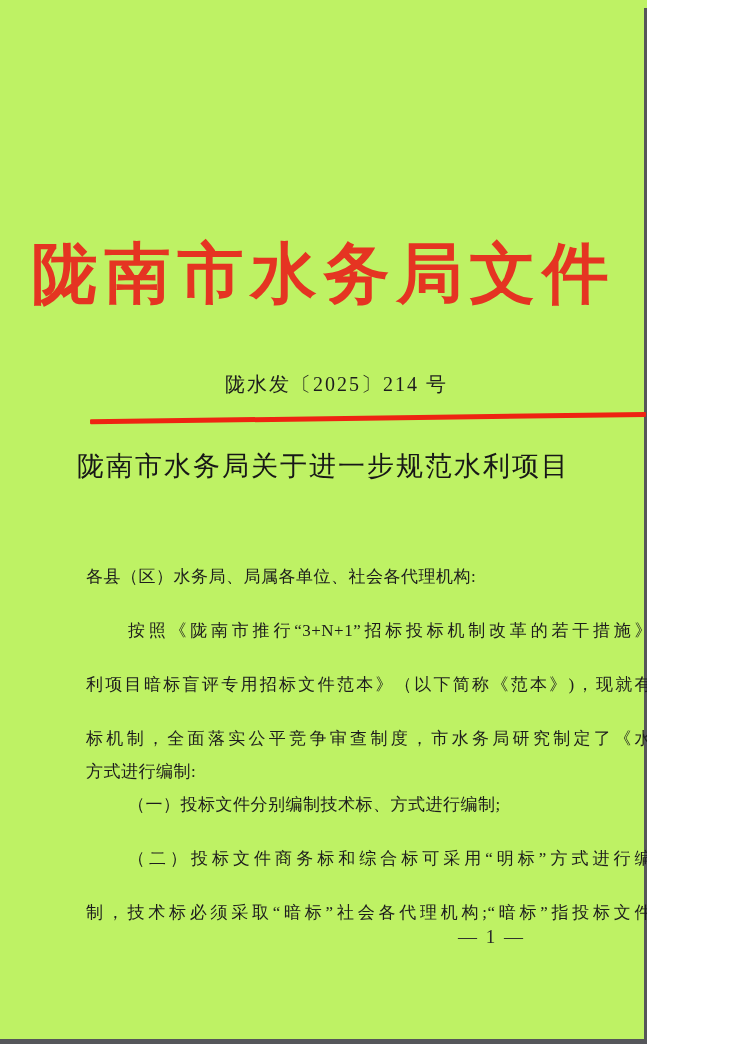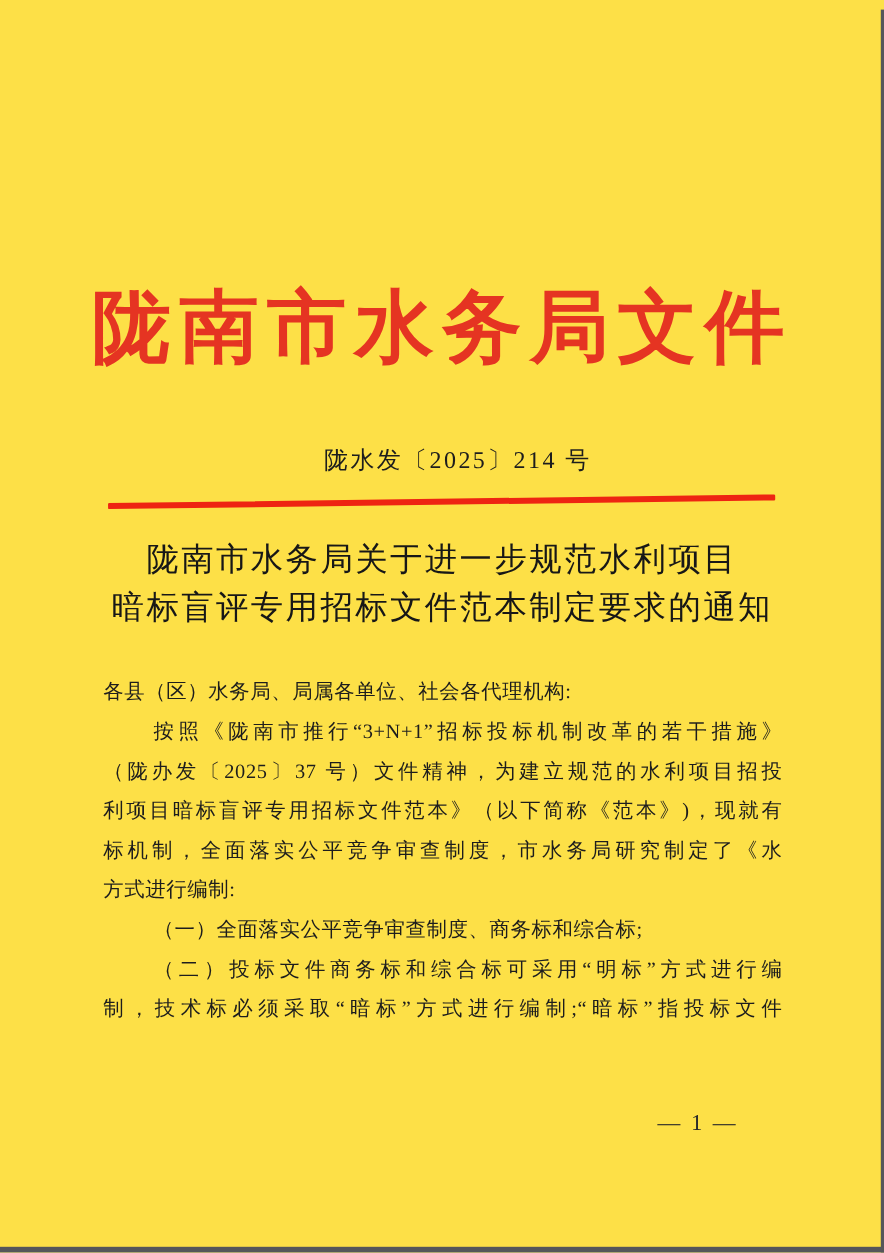--- a/index.html
+++ b/index.html
@@ -4,22 +4,22 @@
 <style>
   :root{
     --title-red:#e53422;
     --rule-red:#ee2412;
     --ink:#1d1d1d;
     --scan-edge:#55565a;
   }
   html,body{margin:0;padding:0;background:#ffffff;}
   .page{
     position:relative;
-    width:737px;height:1044px;
-    background:#fde047;
+    width:647px;height:1044px;
+    background:#bef264;
     overflow:hidden;
     font-family:"Liberation Serif","DejaVu Serif",serif;
     color:var(--ink);
   }
   .scan-edge-right{
     position:absolute;top:8px;right:0;width:3px;bottom:0;
     background:var(--scan-edge);
   }
   .scan-edge-bottom{
     position:absolute;left:0;right:0;bottom:0;height:5px;
@@ -67,20 +67,21 @@
     font-size:17px;
     line-height:33px;
     letter-spacing:0.5px;
     color:var(--ink);
     white-space:nowrap;
   }
   .body-line.justify{
     white-space:normal;
     text-align:justify;
     text-align-last:justify;
+    margin-top:21px;
   }
   .body-line.indent{padding-left:42px;}
   .body-line.indent.justify{padding-left:0;text-indent:42px;}
   .body-line.hei{
     font-family:"Liberation Sans","DejaVu Sans",sans-serif;
     font-weight:700;
     letter-spacing:1px;
   }
   .page-number{
     position:absolute;top:924px;right:122px;
@@ -99,30 +100,28 @@
   <div class="scan-edge-bottom"></div>
 
   <h1 class="org-title">陇南市水务局文件</h1>
 
   <div class="doc-number">陇水发〔2025〕214 号</div>
 
   <div class="red-rule"></div>
 
   <h2 class="notice-title">
     <div>陇南市水务局关于进一步规范水利项目</div>
-    <div>暗标盲评专用招标文件范本制定要求的通知</div>
   </h2>
 
   <div class="body-text">
     <p class="body-line">各县（区）水务局、局属各单位、社会各代理机构:</p>
     <p class="body-line indent justify">按照《陇南市推行“3+N+1”招标投标机制改革的若干措施》</p>
-    <p class="body-line justify">（陇办发〔2025〕37 号）文件精神，为建立规范的水利项目招投</p>
     <p class="body-line justify">利项目暗标盲评专用招标文件范本》（以下简称《范本》)，现就有</p>
     <p class="body-line justify">标机制，全面落实公平竞争审查制度，市水务局研究制定了《水</p>
     <p class="body-line">方式进行编制:</p>
-    <p class="body-line indent">（一）全面落实公平竞争审查制度、商务标和综合标;</p>
+    <p class="body-line indent">（一）投标文件分别编制技术标、方式进行编制;</p>
     <p class="body-line indent justify">（二）投标文件商务标和综合标可采用“明标”方式进行编</p>
-    <p class="body-line justify">制，技术标必须采取“暗标”方式进行编制;“暗标”指投标文件</p>
+    <p class="body-line justify">制，技术标必须采取“暗标”社会各代理机构;“暗标”指投标文件</p>
   </div>
 
   <div class="page-number">— 1 —</div>
 
 </div>
 
 </body></html>

